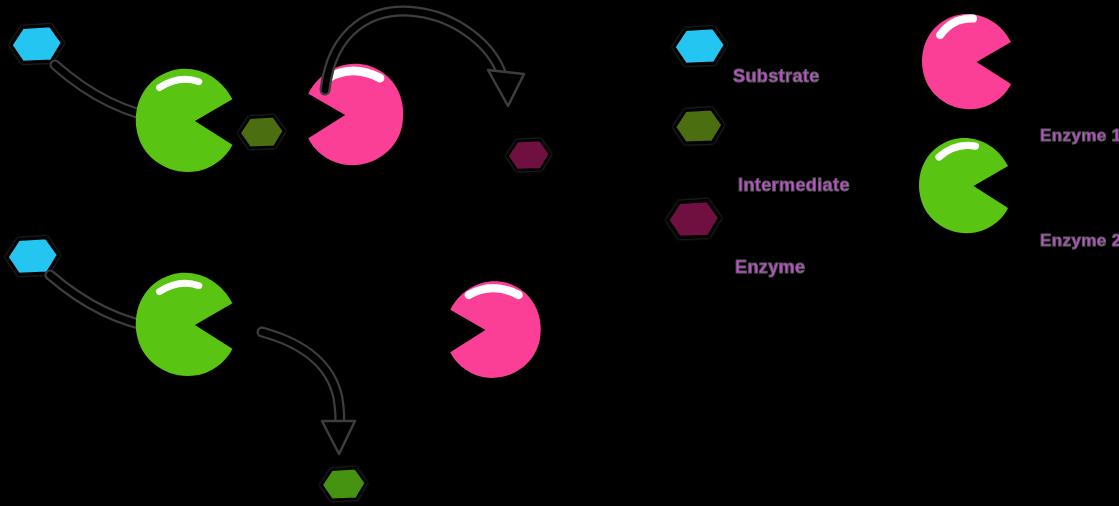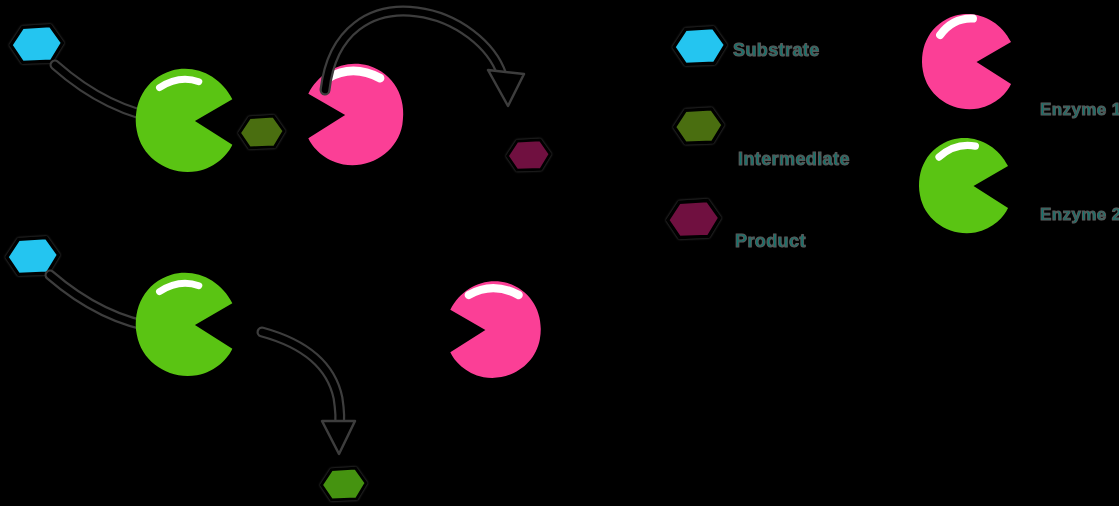--- a/index.html
+++ b/index.html
@@ -39,27 +39,28 @@
     stroke-width: 6.5;
     stroke-linecap: round;
   }
   .arrow-head {
     stroke-width: 2.5;
     stroke-linejoin: round;
   }
 
   .label {
     position: absolute;
-    color: #0f766e;
+    color: #d946ef;
     font-weight: bold;
     font-size: 18px;
     letter-spacing: 0.4px;
     white-space: nowrap;
     -webkit-text-stroke: 1px #595959;
     text-shadow: 0 0 1px #6a6a6a;
+    margin-top: 26px;
   }
   .label-sm { font-size: 17px; }
 </style>
 </head>
 <body style="background-color: rgb(0, 0, 0);">
 
 <svg class="shape hex" style="left:8px; top:24px; width:58px; height:40px" viewBox="0 0 100 72">
   <polygon class="hex-shape" points="24,6 74,3 96,34 76,67 24,69 3,38" style="fill: rgb(36, 197, 240);"></polygon>
 </svg>
 
@@ -133,21 +134,21 @@
 <div class="label" style="left:733px; top:40px">Substrate</div>
 
 <svg class="shape hex" style="left:673px; top:103px; width:52px; height:46px" viewBox="0 0 100 72">
   <polygon class="hex-shape" points="24,6 74,3 96,34 76,67 24,69 3,38" style="fill: rgb(74, 110, 16);"></polygon>
 </svg>
 <div class="label" style="left:738px; top:149px">Intermediate</div>
 
 <svg class="shape hex" style="left:666px; top:196px; width:56px; height:46px" viewBox="0 0 100 72">
   <polygon class="hex-shape" points="24,6 74,3 96,34 76,67 24,69 3,38" style="fill: rgb(112, 16, 64);"></polygon>
 </svg>
-<div class="label" style="left:735px; top:231px">Product</div>
+<div class="label" style="left:735px; top:231px">Enzyme</div>
 
 <svg class="shape" style="left:913px; top:3px; width:118px; height:120px" viewBox="0 0 130 130">
   <path class="blob" d="M108,42 C96,18 70,6 46,13 C20,21 6,46 11,74 C16,102 44,120 72,115 C92,111 104,97 108,88 L70,64 Z" style="fill: rgb(251, 63, 150);"></path>
   <path class="shine" d="M30,34 Q44,15 66,16" style="stroke-width:9"></path>
 </svg>
 <div class="label label-sm" style="left:1040px; top:100px">Enzyme 1</div>
 
 <svg class="shape" style="left:910px; top:128px; width:118px; height:118px" viewBox="0 0 130 130">
   <path class="blob" d="M108,42 C96,18 70,6 46,13 C20,21 6,46 11,74 C16,102 44,120 72,115 C92,111 104,97 108,88 L70,64 Z" style="fill: rgb(90, 196, 19);"></path>
   <path class="shine" d="M32,32 Q50,16 72,20" style="stroke-width:8"></path>

